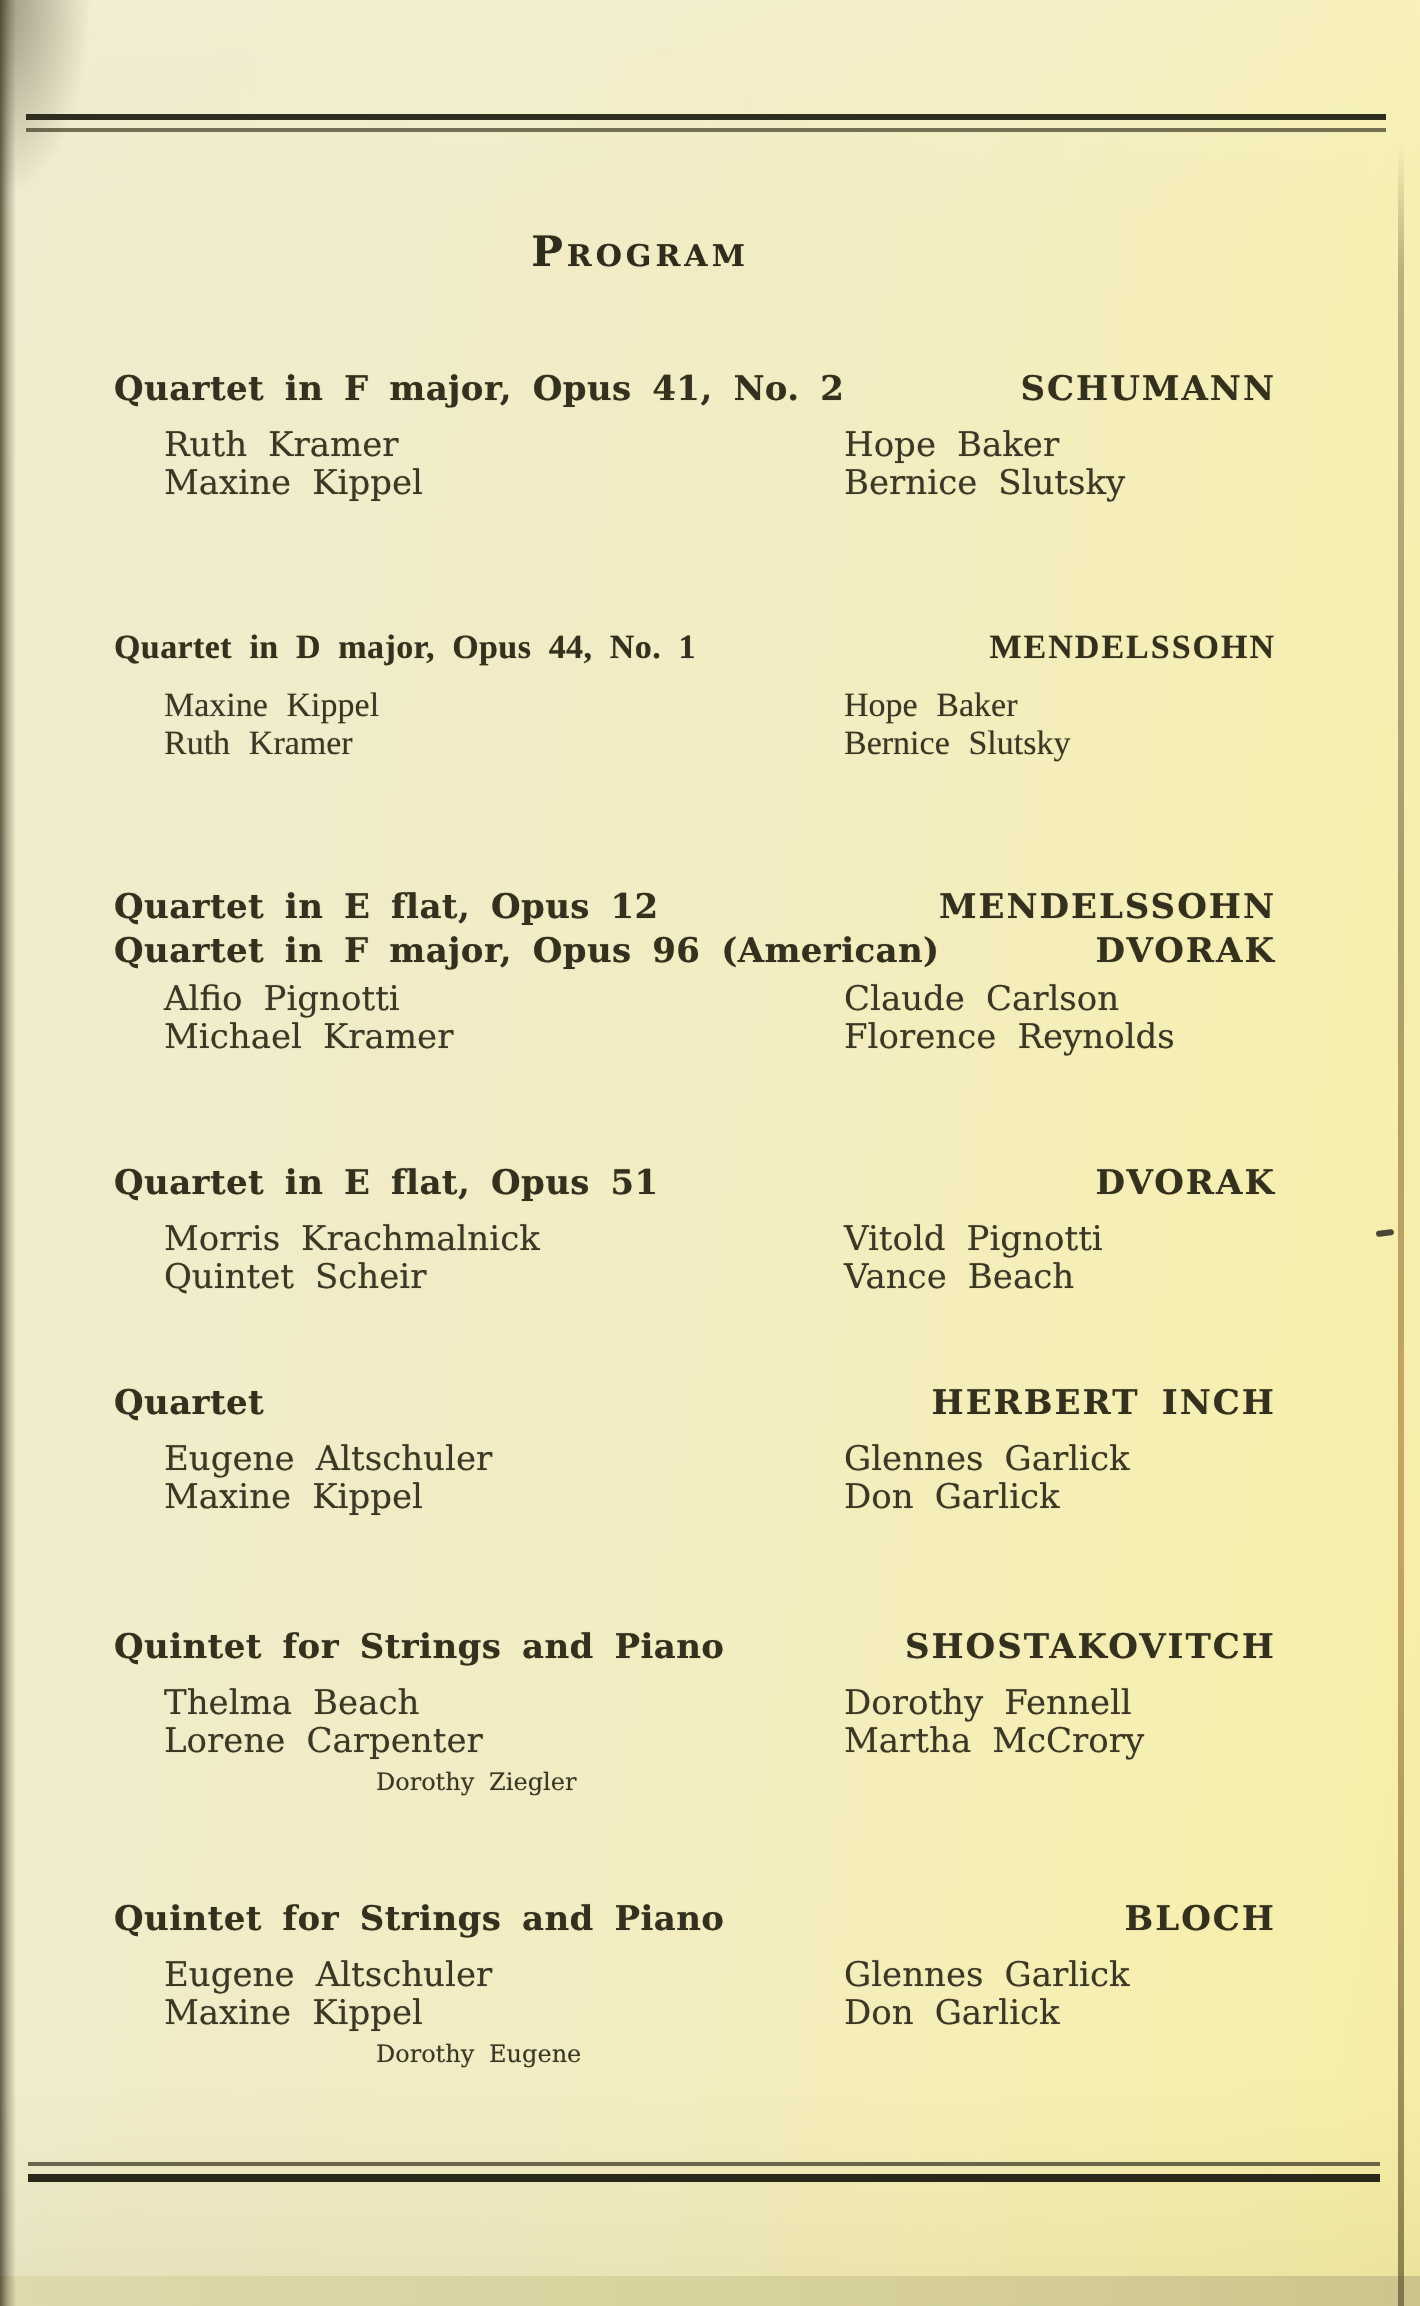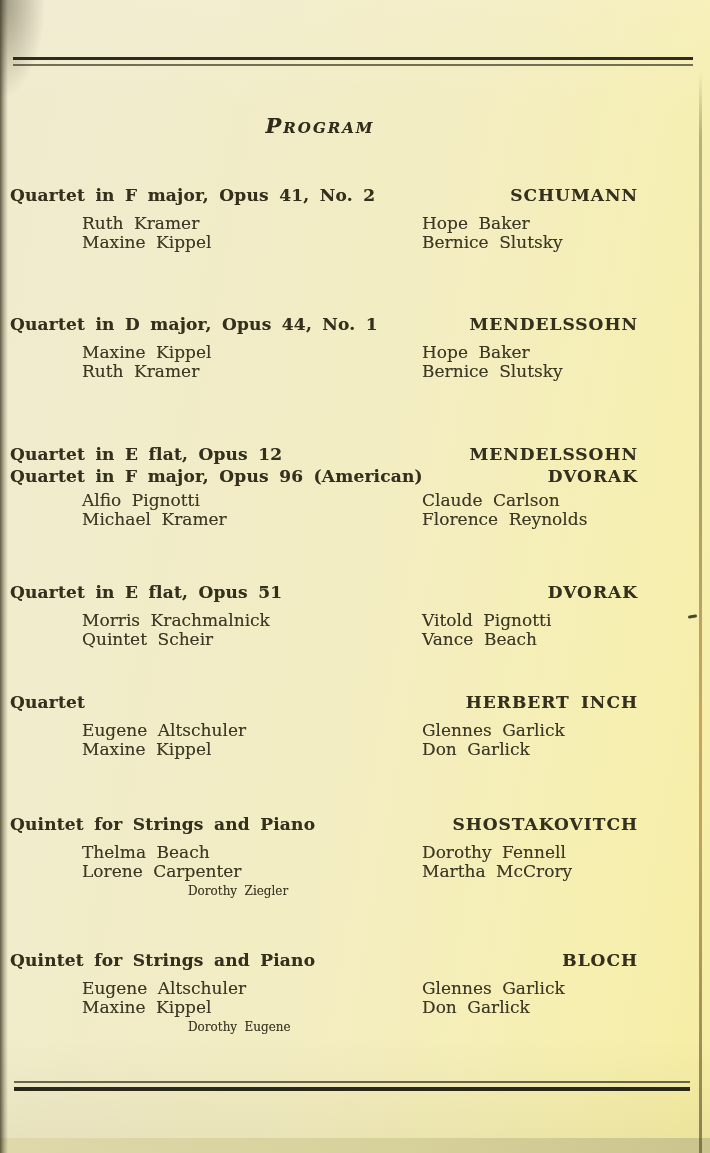--- a/index.html
+++ b/index.html
@@ -41,30 +41,30 @@
     border-top:2px solid rgba(72,68,46,0.8);
     border-bottom:4px solid #2a281b;
   }
   .speck {
     position:absolute; left:688px; top:615px; width:9px; height:3px; z-index:6;
     background:#4a4634; border-radius:2px; transform:rotate(-8deg);
   }
   .program-title {
     position:absolute; top:113px; left:10px; width:620px; z-index:2;
     text-align:center; font-variant:small-caps; font-weight:700;
-    font-size:21px; letter-spacing:2px; color:#2f2c1b;font-style:italic;
+    font-size:21px; letter-spacing:2px; color:#2f2c1b;
   }
   .entry { position:absolute; left:10px; width:628px; z-index:2; }
   .title-row {
     display:flex; justify-content:space-between; align-items:baseline;
     font-weight:700; font-size:17px; line-height:22px;
     word-spacing:0.25em; color:#33301e;
   }
   .composer { letter-spacing:1px; white-space:nowrap; }
-  .work { letter-spacing:0.2px; }
+  .work { letter-spacing:0.2px;margin-left:47px; }
   .perf-row { display:flex; margin-top:8px; font-size:17px; line-height:19px; word-spacing:0.3em; color:#3b3725;justify-content:center; }
   .perf-row.after-two { margin-top:4px; }
   .perf-left  { padding-left:72px; width:412px; }
   .perf-right { flex:1; }
   .perf-center { margin-left:178px; font-size:12px; line-height:20px; word-spacing:0.3em; color:#3b3725; }
   .txt { text-shadow:0 0 0.5px rgba(62,54,32,0.45); }
 </style>
 </head>
 <body>
 
@@ -89,21 +89,21 @@
         <div class="txt">Ruth Kramer</div>
         <div class="txt">Maxine Kippel</div>
       </div>
       <div class="perf-right">
         <div class="txt">Hope Baker</div>
         <div class="txt">Bernice Slutsky</div>
       </div>
     </div>
   </section>
 
-  <section class="entry" style="top:313px;">
+  <section class="entry" style="top:313px;font-family:Liberation Serif, serif;">
     <div class="title-row">
       <div class="work txt">Quartet in D major, Opus 44, No. 1</div>
       <div class="composer txt">MENDELSSOHN</div>
     </div>
     <div class="perf-row">
       <div class="perf-left">
         <div class="txt">Maxine Kippel</div>
         <div class="txt">Ruth Kramer</div>
       </div>
       <div class="perf-right">

